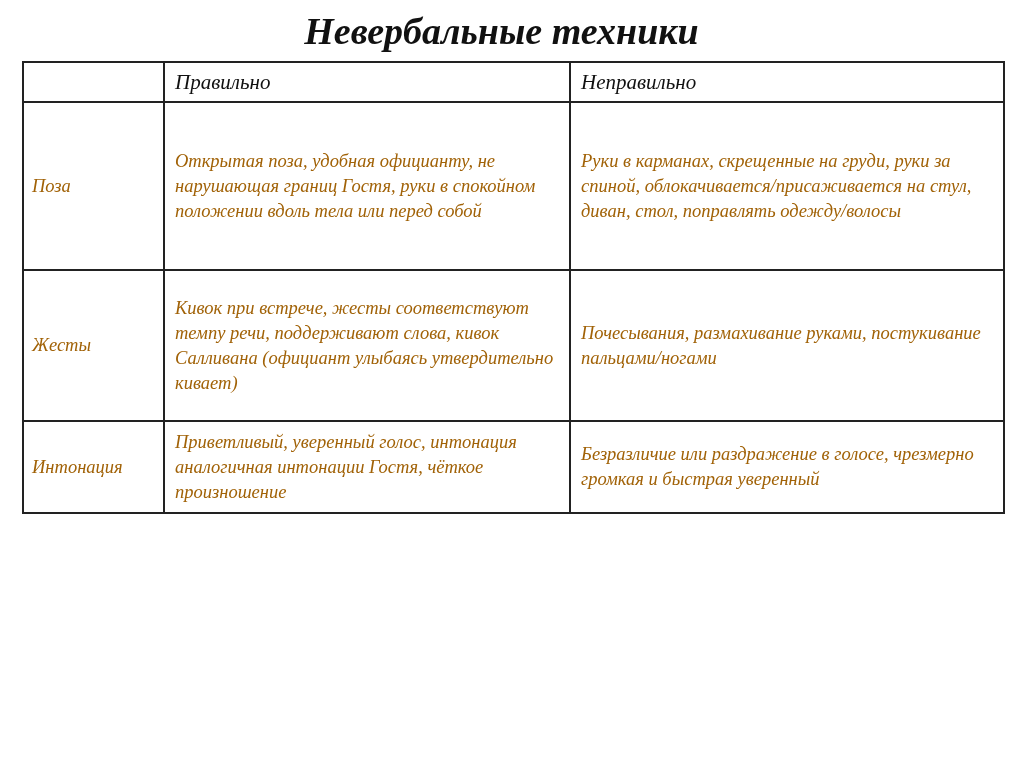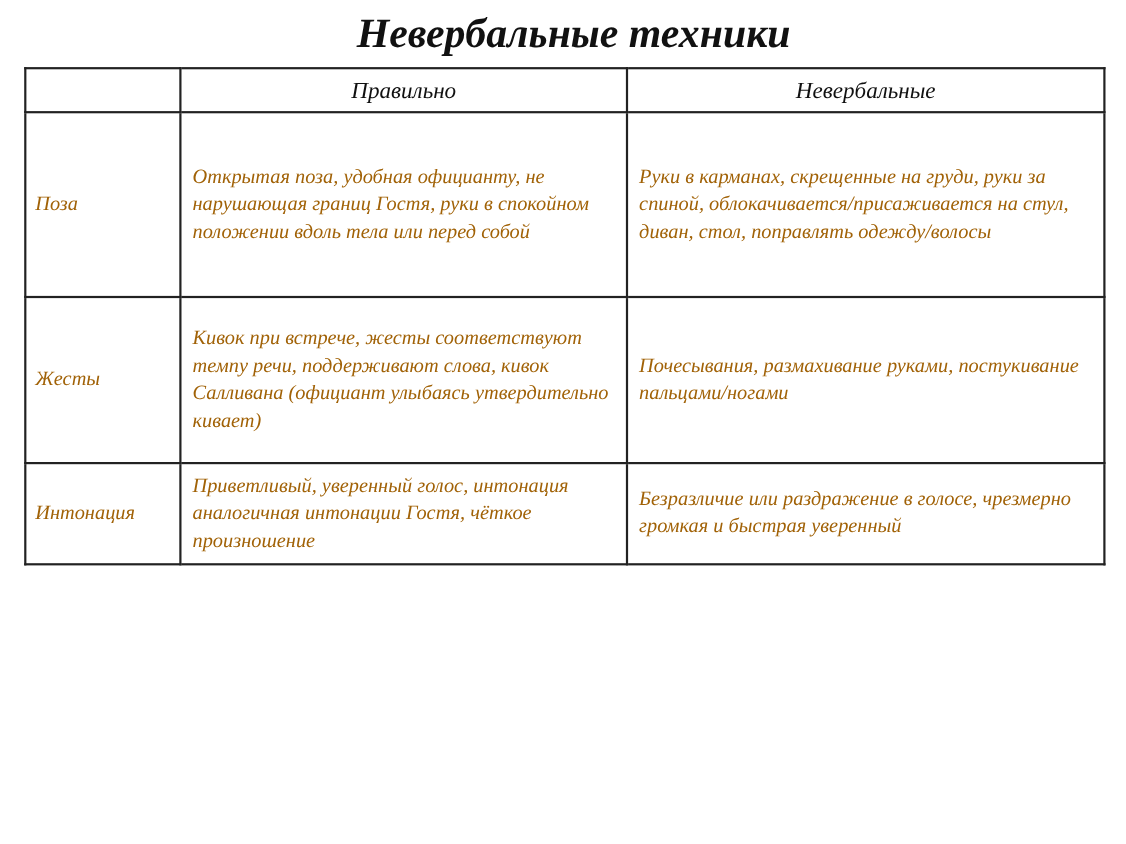--- a/index.html
+++ b/index.html
@@ -1,47 +1,47 @@
 <!DOCTYPE html>
 <html><head>
 <meta charset="utf-8">
 <style>
   html, body { margin: 0; padding: 0; background: #ffffff; }
   body { width: 1024px; height: 767px; position: relative; overflow: hidden;
          font-family: "DejaVu Serif", "Liberation Serif", serif; color: #1a1a1a; }
   .title { position: absolute; left: 0; top: 6px; width: 1003px; text-align: center;
            font-family: "Liberation Serif", serif; font-style: italic; font-weight: bold;
-           font-size: 38px; line-height: 50px; color: #111; margin-left: 20px; }
+           font-size: 38px; line-height: 50px; color: #111; }
   table { position: absolute; left: 22px; top: 61px; border-collapse: collapse;
           width: 981px; table-layout: fixed; }
   td, th { border: 2px solid #222; padding: 0 10px; vertical-align: middle;
            font-family: "Liberation Serif", serif; font-style: italic; font-weight: normal;
            font-size: 18.5px; line-height: 25px; text-align: left; color: #a16207; }
-  th { font-size: 21px; text-align: center; height: 38px; color: #111; }
+  th { font-size: 21px; text-align: left; height: 38px; color: #111; }
   col.c1 { width: 141px; } col.c2 { width: 406px; } col.c3 { width: 434px; }
   tr.r1 td { height: 166px; } tr.r2 td { height: 149px; } tr.r3 td { height: 112px; }
   tr.r4 td { height: 90px; } tr.r5 td { height: 90px; }
   td.label { padding-left: 8px; }
 </style>
 </head>
 <body>
 
 <div class="title">Невербальные техники</div>
 
 <table>
   <colgroup>
       <col class="c1">
       <col class="c2">
       <col class="c3">
     </colgroup>
   <tbody>
       <tr>
     <th></th>
     <th>Правильно</th>
-    <th>Невербальные</th>
+    <th>Неправильно</th>
   </tr>
   <tr class="r1">
     <td class="label">Поза</td>
     <td>Открытая поза, удобная официанту, не нарушающая границ Гостя, руки в спокойном положении вдоль тела или перед собой</td>
     <td>Руки в карманах, скрещенные на груди, руки за спиной, облокачивается/присаживается на стул, диван, стол, поправлять одежду/волосы</td>
   </tr>
   <tr class="r2">
     <td class="label">Жесты</td>
     <td>Кивок при встрече, жесты соответствуют  темпу речи, поддерживают слова, кивок Салливана (официант улыбаясь утвердительно кивает)</td>
     <td>Почесывания, размахивание руками, постукивание пальцами/ногами</td>

